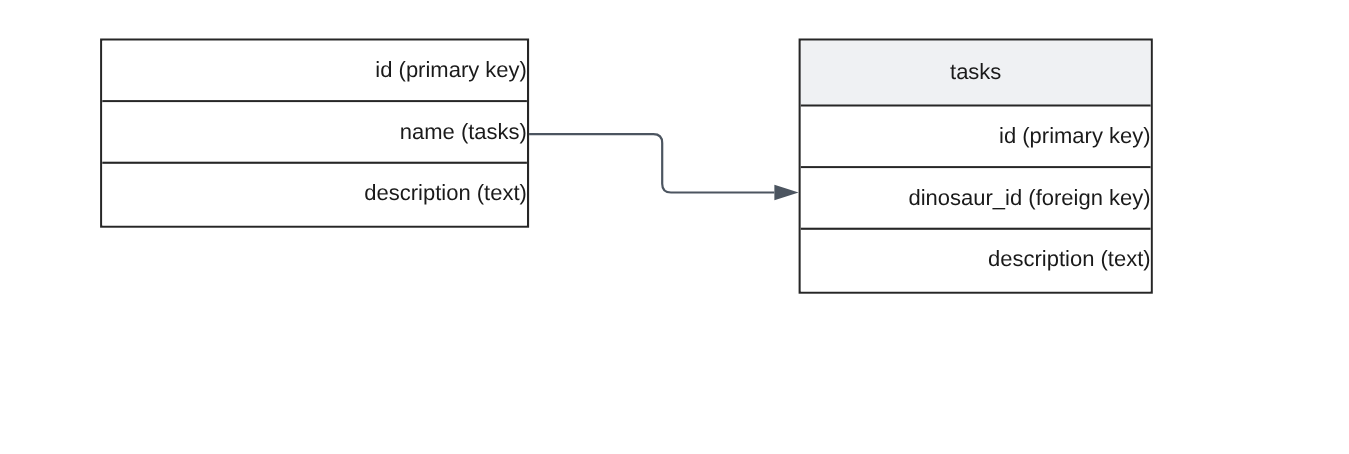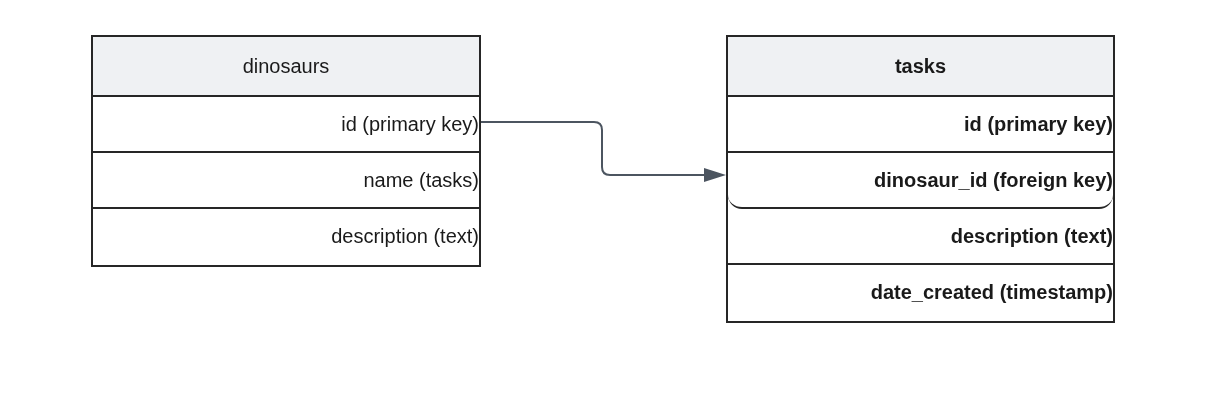--- a/index.html
+++ b/index.html
@@ -71,32 +71,30 @@
     height: 413px;
     pointer-events: none;
   }
 </style>
 </head>
 <body>
 
 <div id="canvas">
 
   <div class="entity-table" id="table-dinosaurs" style="left: 91px; top: 35px; width: 390px; border-color: rgb(38, 38, 38);">
-    <div class="entity-header" style="background: rgb(239, 241, 243); border-bottom-color: rgb(38, 38, 38);">dinosaurs</div>
     <div class="entity-row" style="border-bottom-color: rgb(38, 38, 38);">id (primary key)</div>
     <div class="entity-row" style="border-bottom-color: rgb(38, 38, 38);">name (tasks)</div>
     <div class="entity-row" style="border-bottom-color: rgb(38, 38, 38);">description (text)</div>
   </div>
 
-  <div class="entity-table" id="table-tasks" style="left: 726px; top: 35px; width: 389px; border-color: rgb(38, 38, 38); font-weight: bold;">
+  <div class="entity-table" id="table-tasks" style="left: 726px; top: 35px; width: 322px; border-color: rgb(38, 38, 38);">
     <div class="entity-header" style="background: rgb(239, 241, 243); border-bottom-color: rgb(38, 38, 38);">tasks</div>
     <div class="entity-row" style="border-bottom-color: rgb(38, 38, 38);">id (primary key)</div>
-    <div class="entity-row" style="border-bottom-color: rgb(38, 38, 38); border-radius: 14px;">dinosaur_id (foreign key)</div>
+    <div class="entity-row" style="border-bottom-color: rgb(38, 38, 38);">dinosaur_id (foreign key)</div>
     <div class="entity-row" style="border-bottom-color: rgb(38, 38, 38);">description (text)</div>
-    <div class="entity-row" style="border-bottom-color: rgb(38, 38, 38);">date_created (timestamp)</div>
   </div>
 
   <svg id="relationship-layer" viewBox="0 0 1226 413">
     <path id="relationship-path" fill="none" stroke-width="2" stroke-linecap="butt" stroke-linejoin="round" d="M 481 122 L 594 122 Q 602 122 602 130 L 602 167 Q 602 175 610 175 L 704 175" stroke="#4c5560"></path>
     <polygon id="relationship-arrow" points="704,168 726,175 704,182" fill="#4c5560"></polygon>
   </svg>
 
 </div>
 
 </body></html>

